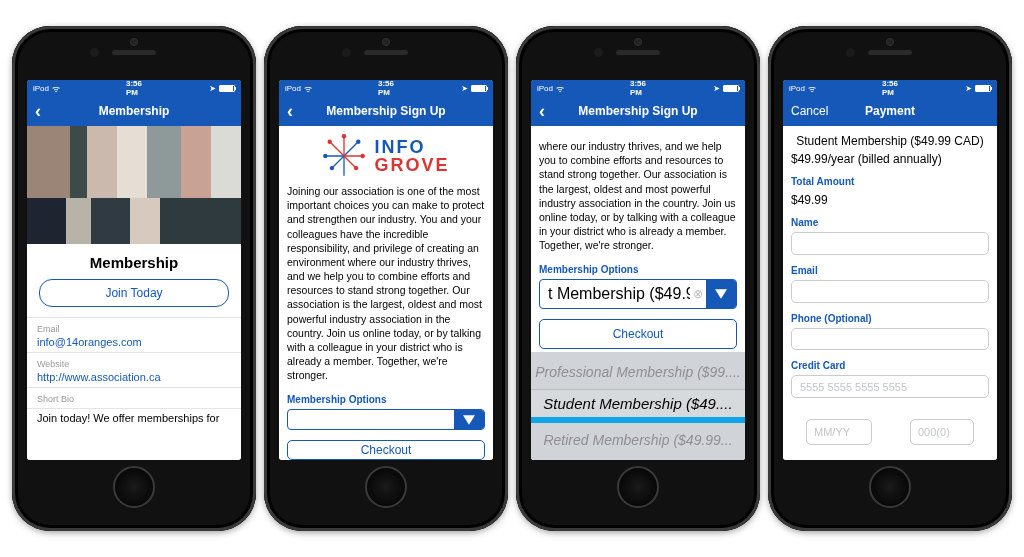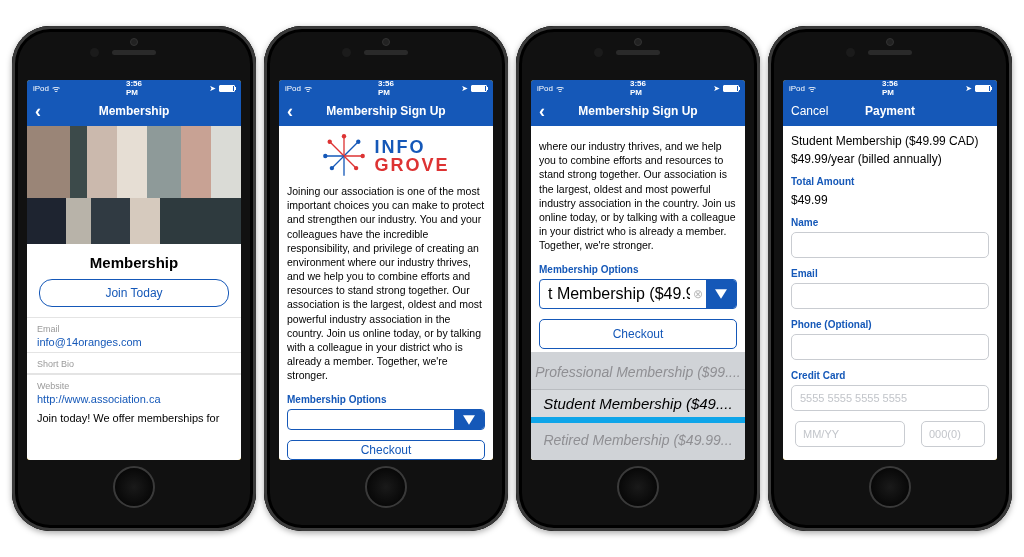--- a/index.html
+++ b/index.html
@@ -71,30 +71,30 @@
   .btn-checkout{ margin:10px 8px 0; height:30px; border:1.5px solid #1558b8; border-radius:5px; color:#1558b8; display:flex; align-items:center; justify-content:center; font-size:12px;}
 
   
   .picker{
     height:108px; background:#d0d3d7; display:flex; flex-direction:column; justify-content:center; align-items:stretch;font-style:italic;
   }
   .picker .p-row{ height:34px; display:flex; align-items:center; justify-content:center; font-size:14px; color:#8f8f93; white-space:nowrap; overflow:hidden; padding:0 10px;}
   .picker .p-row.sel{ color:#000; font-size:15px; border-top:1px solid #b9bcc0; border-bottom:6px solid #0ea5e9; background:#d7dadd;}
 
   
-  .s4 .line{ padding:8px 8px 0; font-size:12px;}
+  .s4 .line{ padding:8px 8px 0; font-size:12px;text-align:center;}
   .s4 .sub { padding:4px 8px 0; font-size:12px;}
   .form-label{ color:#1558b8; font-weight:700; font-size:10px; padding:10px 8px 4px;}
   .input{
     margin:0 8px; height:26px; border:1px solid #c9ccd1; border-radius:5px; background:#fff; padding:0 8px;
     font-size:11px; color:#000; display:flex; align-items:center;
   }
   .input.placeholder{ color:#c2c5ca;}
   .row2{ display:flex; gap:8px; margin:6px 8px 0;}
-  .row2 .input{ margin:4px; flex:1;padding-left:7px;}
+  .row2 .input{ margin:15px; flex:1;padding-left:7px;}
   .amount{ padding:2px 8px 0; font-size:12px;}
 </style>
 </head>
 <body>
 
 <div class="row">
 
   <div class="phone">
     <div class="top-area">
         <span class="camera"></span>
@@ -120,26 +120,26 @@
         <span>Membership</span>
       </div>
       <div class="content">
         <div class="hero"></div>
         <h2>Membership</h2>
         <div class="btn-outline">Join Today</div>
         <div class="field">
           <div class="lbl">Email</div>
           <div class="val">info@14oranges.com</div>
         </div>
-        <div class="field" style="border-bottom:1px solid #e4e4e4; padding-bottom:2px;">
-          <div class="lbl">Short Bio</div>
-        </div>
         <div class="field">
           <div class="lbl">Website</div>
           <div class="val">http://www.association.ca</div>
+        </div>
+        <div class="field" style="border-bottom:1px solid #e4e4e4; padding-bottom:2px;">
+          <div class="lbl">Short Bio</div>
         </div>
         <div class="bio-text">Join today! We offer memberships for</div>
       </div>
     </div>
     <div class="home-btn"></div>
   </div>
 
   <div class="phone">
     <div class="top-area">
         <span class="camera"></span>

